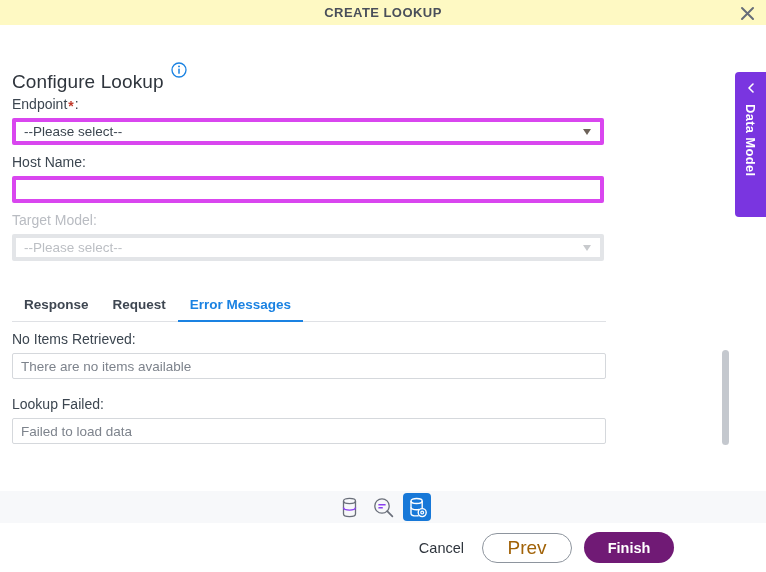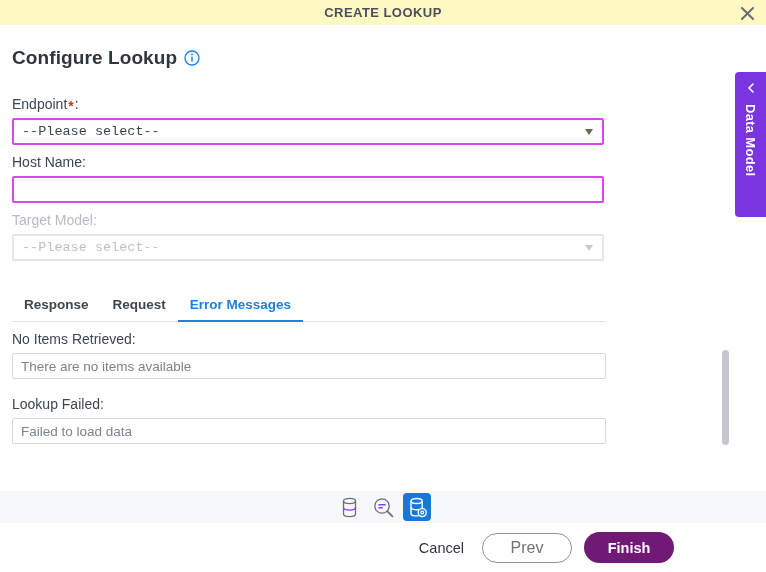--- a/index.html
+++ b/index.html
@@ -53,23 +53,24 @@
 
   .page-title {
     position: absolute;
     left: 12px; top: 22px;
     display: flex;
     align-items: center;
     gap: 7px;
   }
   .page-title-text {
     font-size: 19px;
-    font-weight: 700;
+    font-weight: 400;
     color: #2f353d;
     letter-spacing: .1px;
+    margin-top: 24px;
   }
   .info-icon { width: 16px; height: 16px; display:block; cursor: pointer;}
 
   .form {
     position: absolute;
     left: 12px; top: 70px;
     width: 592px;
   }
   .field { margin-bottom: 8px; }
   .field-label {
@@ -85,30 +86,30 @@
     font-size: 14px;
     position: relative;
     top: 2px;
     padding: 0 1px;
   }
 
   .select-box, .text-box {
     width: 100%;
     height: 27px;
     box-sizing: border-box;
-    border: 2px solid #d946ef;
+    border: 4px solid #d946ef;
     border-radius: 2px;
     background: #fff;
     font-size: 13.5px;
     color: #3c4650;
     padding: 0 8px;
     display: flex;
     align-items: center;
     position: relative;
-    font-family: Liberation Mono, monospace;
+    font-family: Liberation Sans, sans-serif;
   }
   .select-box .caret {
     position: absolute;
     right: 9px; top: 50%;
     transform: translateY(-50%);
     width: 0; height: 0;
     border-left: 4.5px solid transparent;
     border-right: 4.5px solid transparent;
     border-top: 6px solid #6d6259;
   }
@@ -247,22 +248,22 @@
     background: none;
     border: none;
     font-family: "Liberation Sans", sans-serif;
   }
   .btn-outline {
     min-width: 90px;
     height: 30px;
     border: 1px solid #8e959e;
     border-radius: 16px;
     background: #fff;
-    color: #737373;
-    font-size: 16px;
+    color: #a16207;
+    font-size: 19px;
     cursor: pointer;
     font-family: "Liberation Sans", sans-serif;
   }
   .btn-primary {
     min-width: 90px;
     height: 31px;
     border: none;
     border-radius: 16px;
     background: #701a75;
     color: #fff;

